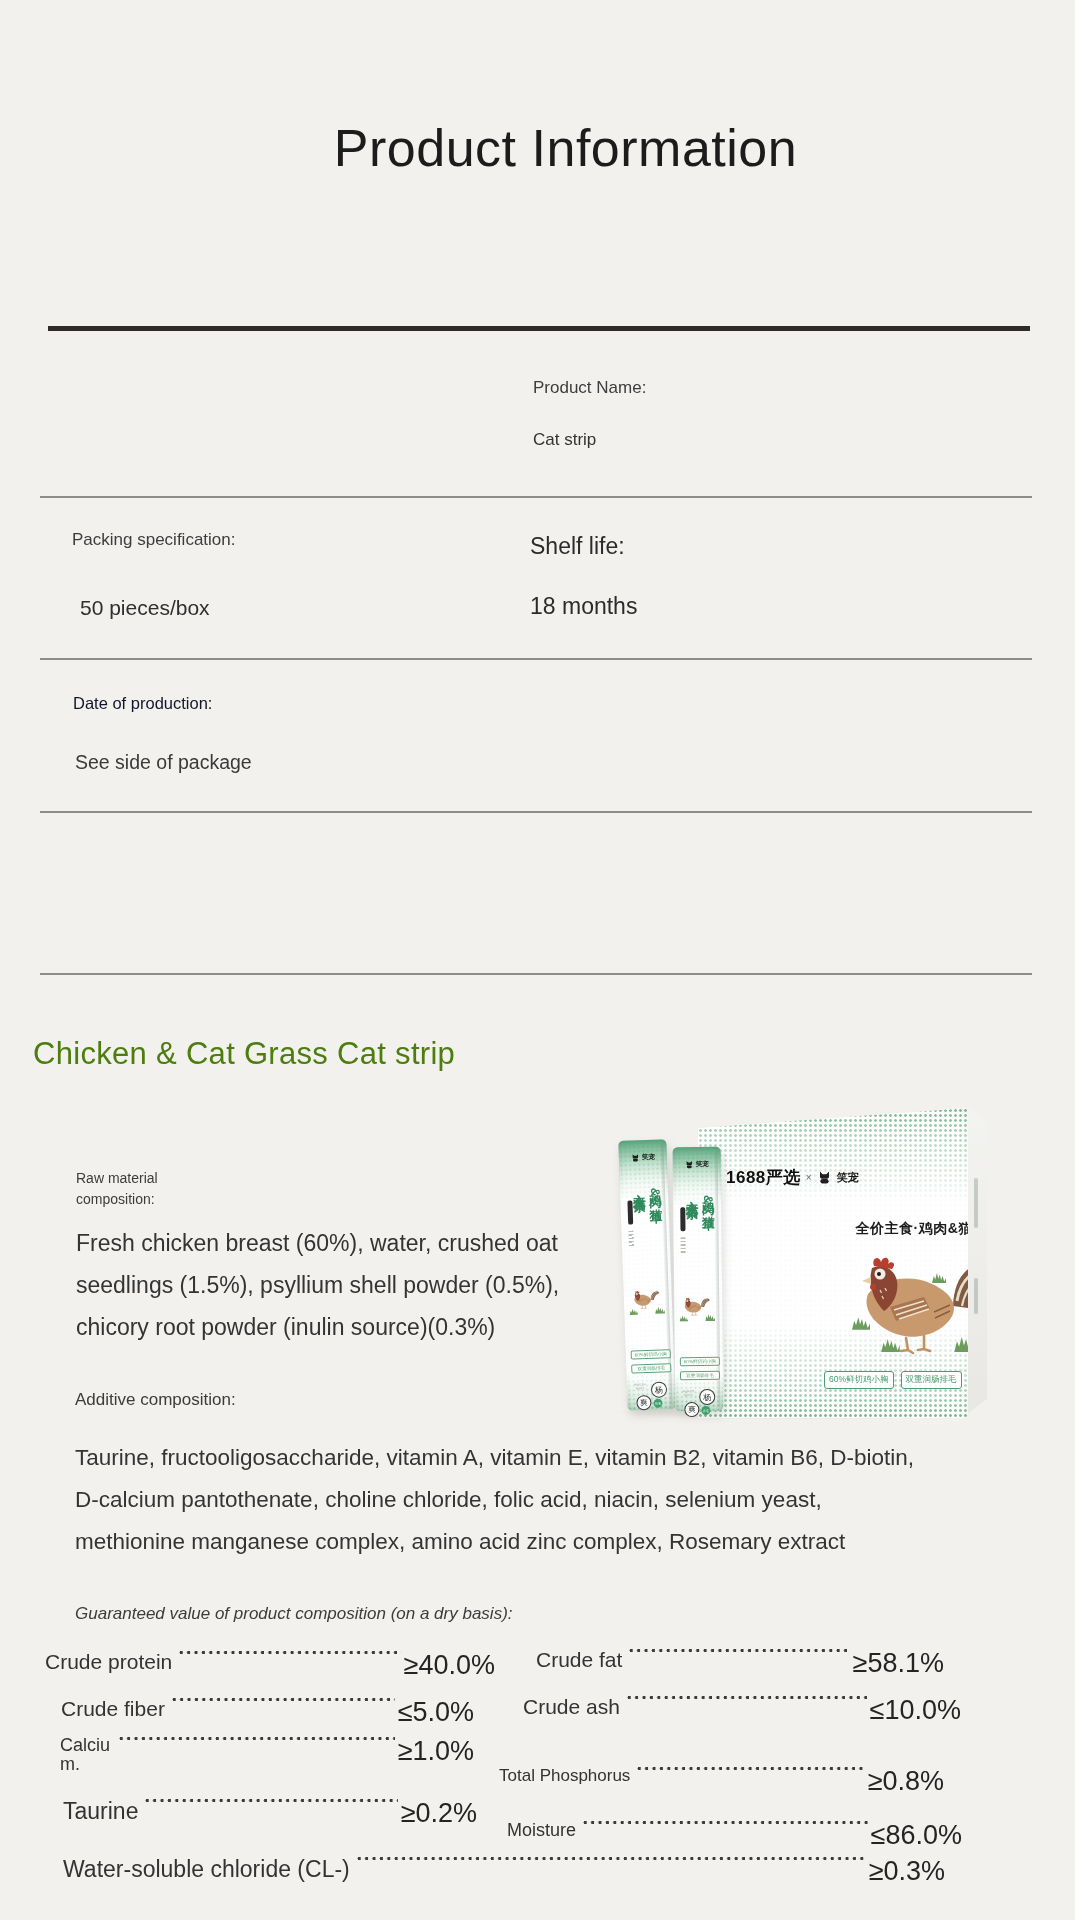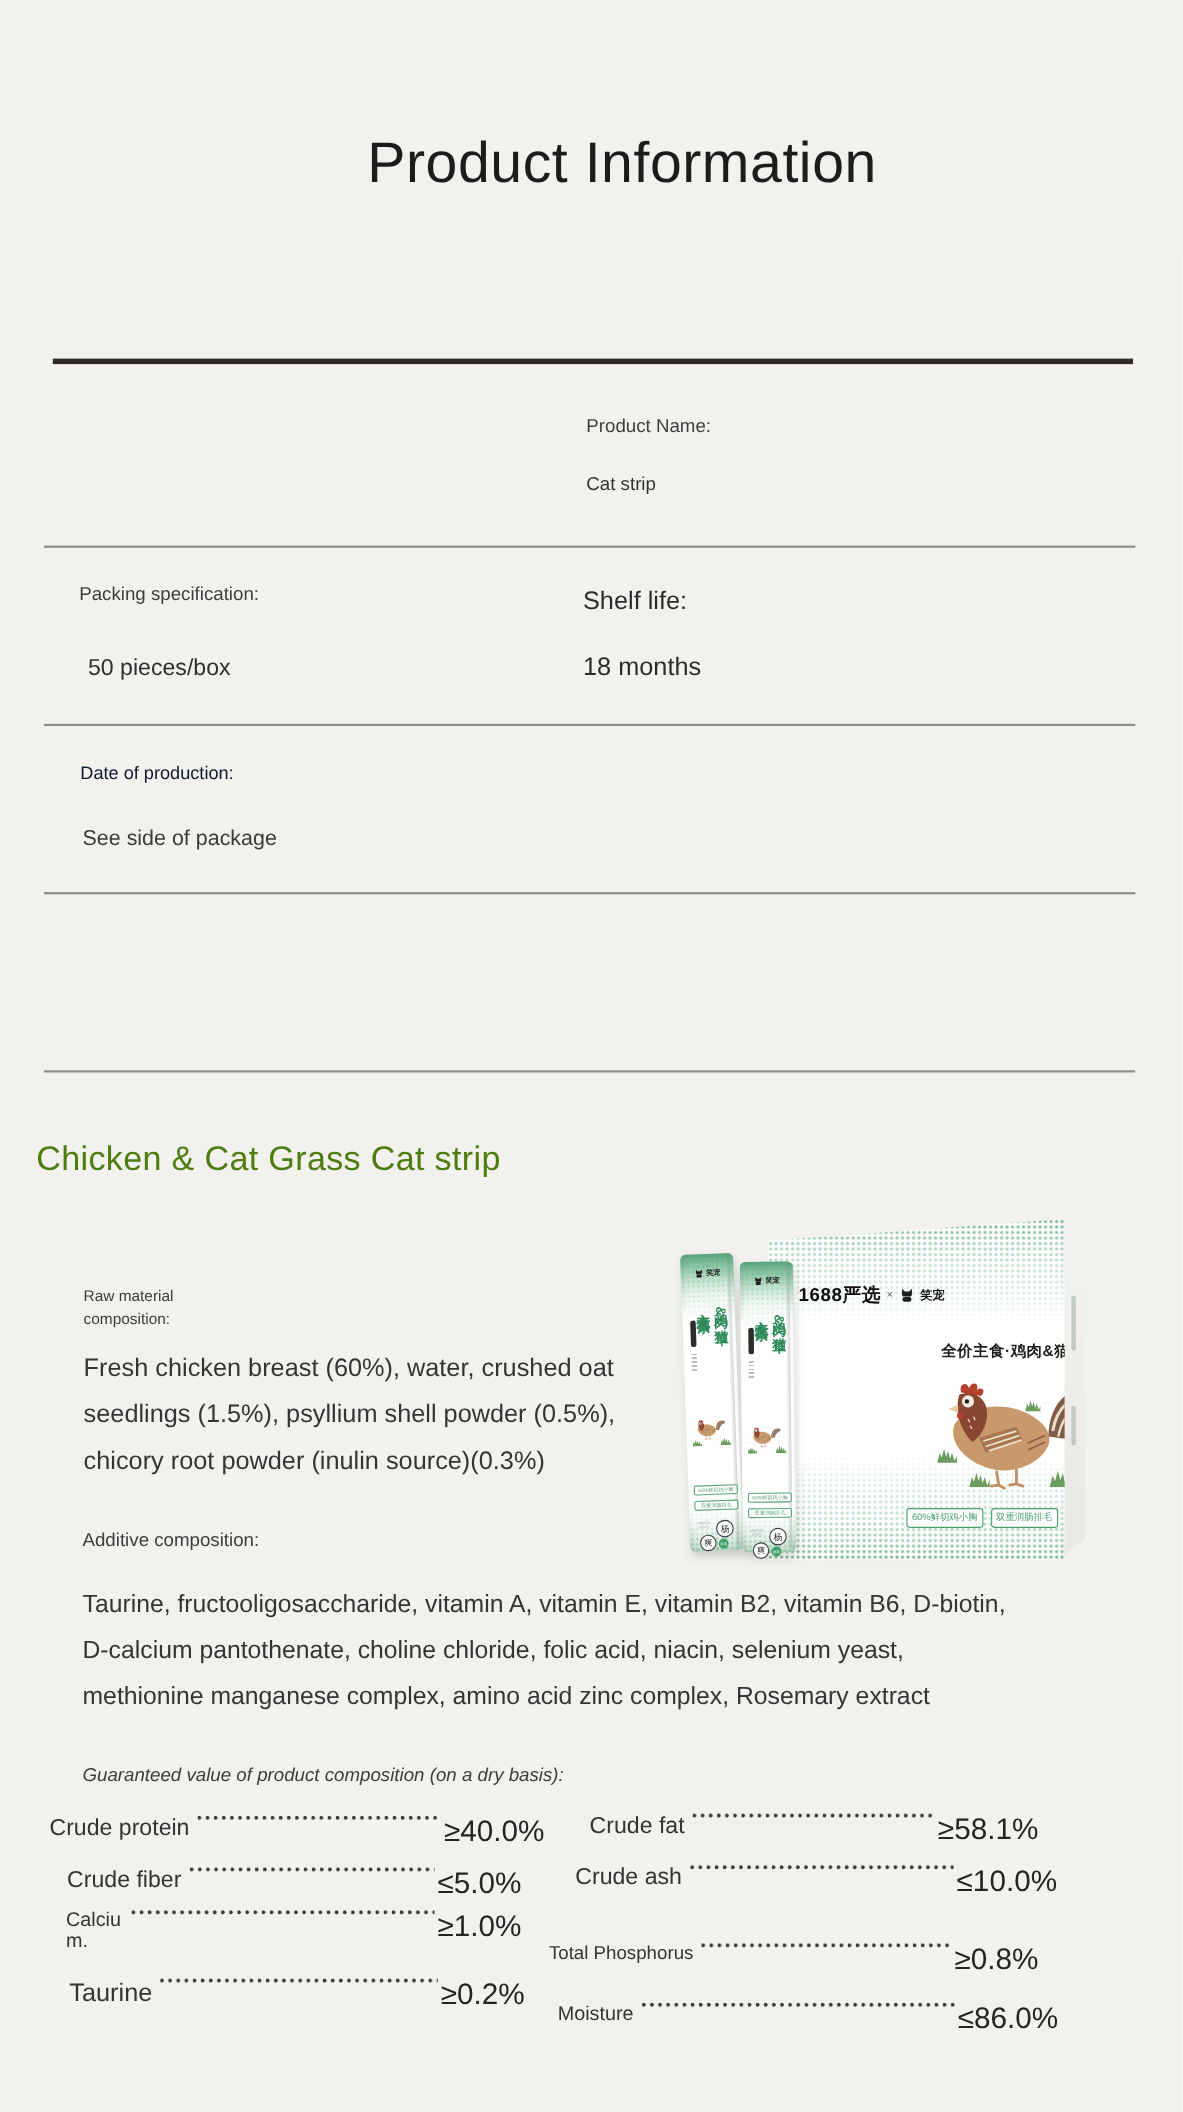--- a/index.html
+++ b/index.html
@@ -327,14 +327,19 @@
   <div class="nrow" id="nr-l4">
     <span class="lab">Taurine</span>
     <span class="lead"></span>
     <span class="val">≥0.2%</span>
   </div>
   <div class="nrow" id="nr-r4">
     <span class="lab">Moisture</span>
     <span class="lead"></span>
     <span class="val">≤86.0%</span>
   </div>
+  <div class="nrow" id="nr-l5">
+    <span class="lab">Water-soluble chloride (CL-)</span>
+    <span class="lead"></span>
+    <span class="val">≥0.3%</span>
+  </div>
 
 </div>
 
 </body></html>

